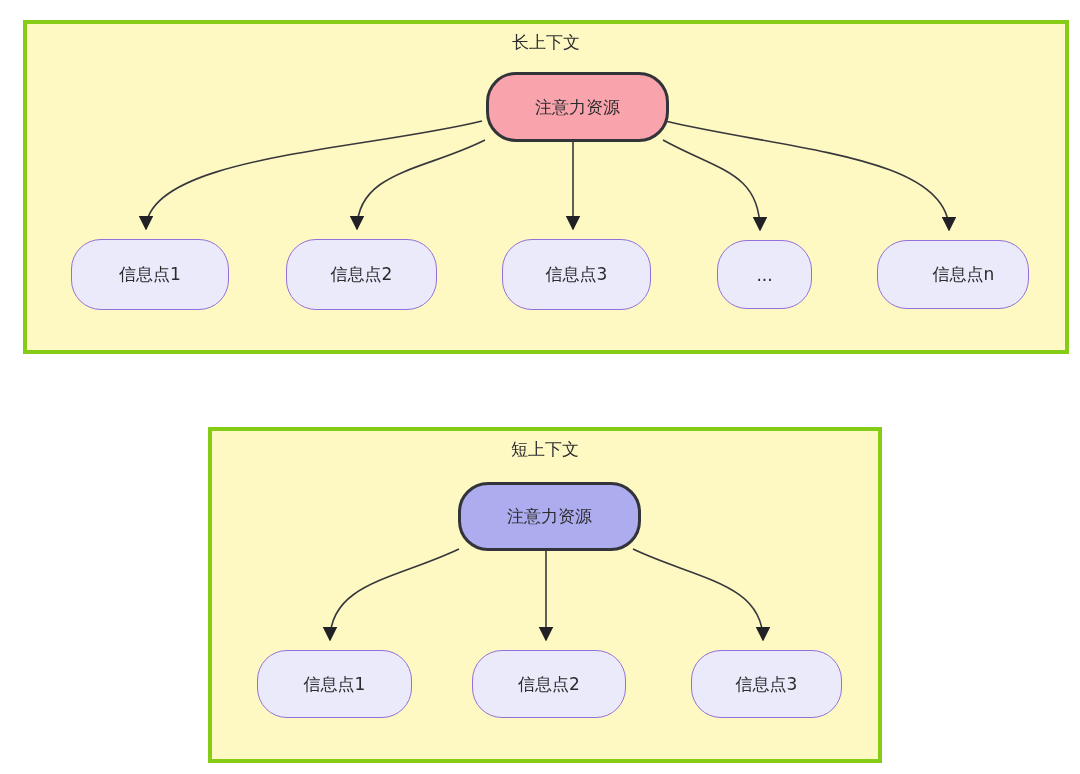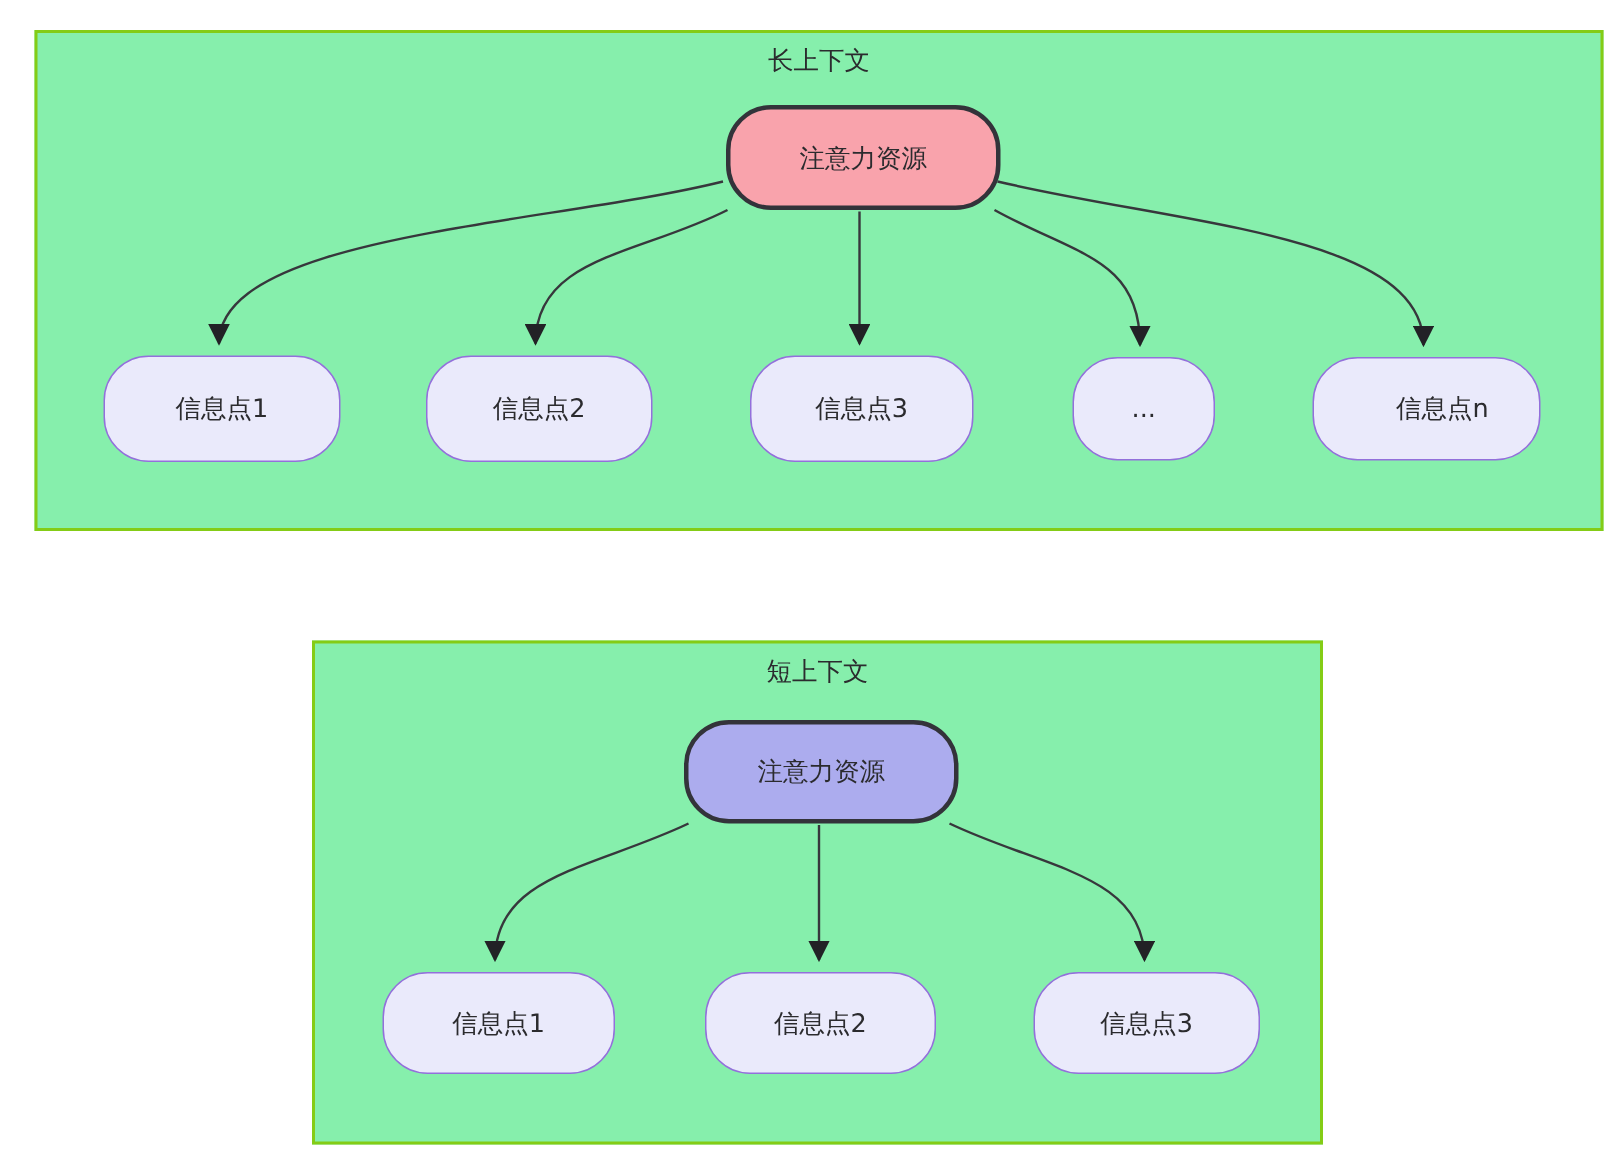--- a/index.html
+++ b/index.html
@@ -7,22 +7,22 @@
     position: relative;
     width: 1080px;
     height: 774px;
     background: #ffffff;
     font-family: "DejaVu Sans", "Liberation Sans", sans-serif;
     color: #2b2b2e;
     overflow: hidden;
   }
   .group {
     position: absolute;
-    background: #86efac;
-    border: 2px solid #84cc16;
+    background: #fef9c3;
+    border: 4px solid #84cc16;
     box-sizing: border-box;
   }
   .group-long  { left: 23px;  top: 20px;  width: 1046px; height: 334px; }
   .group-short { left: 208px; top: 427px; width: 674px;  height: 336px; }
   .group-title {
     position: absolute;
     top: 7px; left: 0;
     width: 100%;
     text-align: center;
     font-size: 17px;

